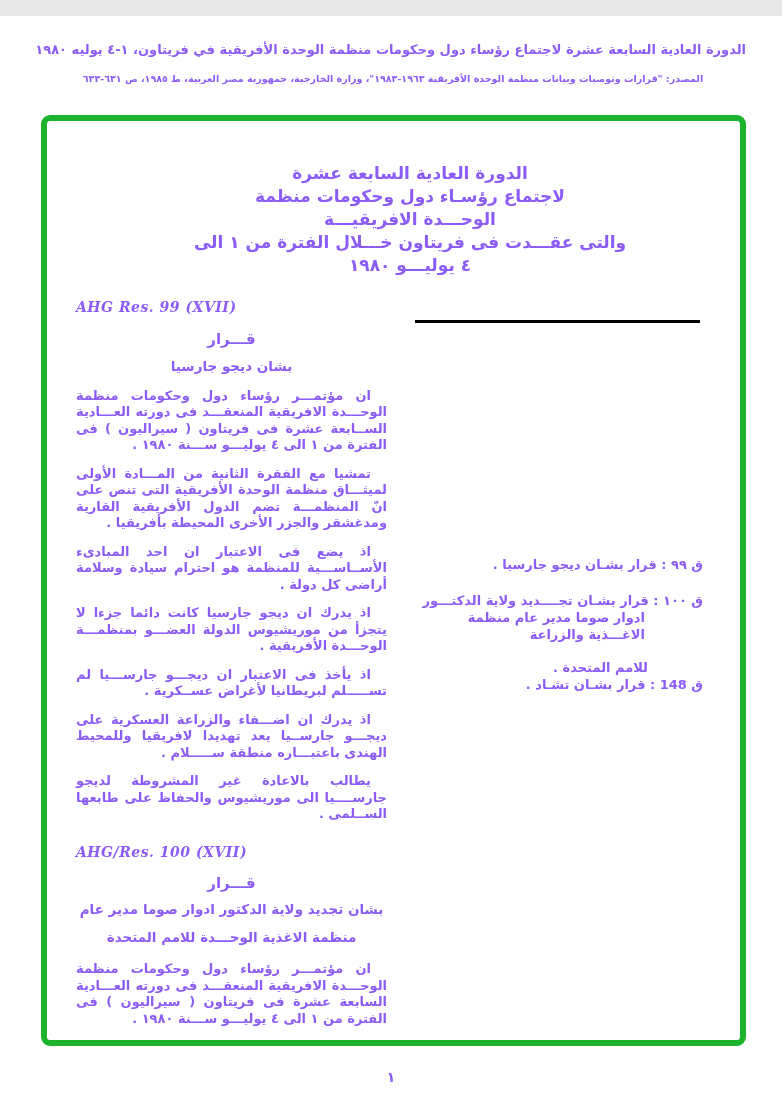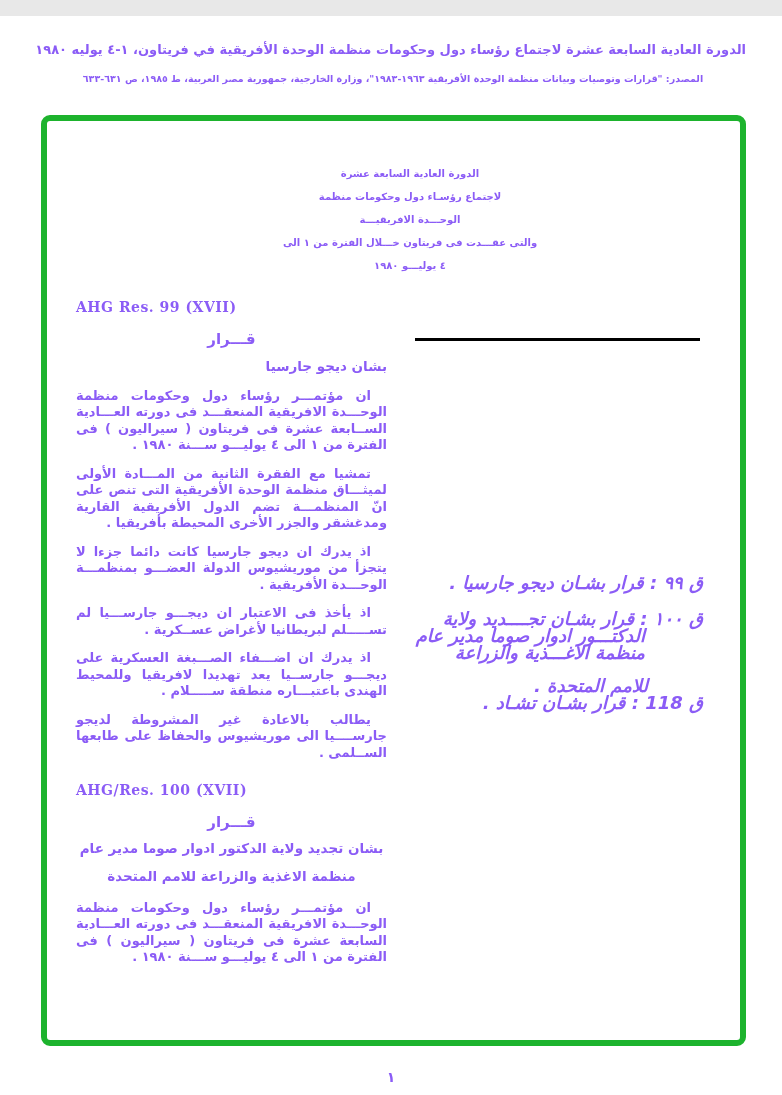--- a/index.html
+++ b/index.html
@@ -27,53 +27,53 @@
   
   .frame{
     position:absolute;left:41px;top:99px;
     width:693px;height:919px;
     border:6px solid #1db32d;border-radius:9px;
   }
   
   .title-block{
     position:absolute;left:150px;top:146px;width:520px;
     direction:rtl;text-align:center;
-    font-size:10px;font-weight:bold;line-height:23px;
+    font-size:17px;font-weight:bold;line-height:23px;
   }
   
   .col-left{
     position:absolute;left:76px;top:283px;width:311px;
     direction:rtl;
     font-size:13px;font-weight:bold;line-height:16.5px;
   }
   .ref{
     direction:ltr;text-align:left;
     font-family:"DejaVu Serif",serif;
-    font-size:14px;font-weight:bold;letter-spacing:.5px;
+    font-size:14px;font-weight:bold;letter-spacing:.5px;font-style:italic;
   }
   .res-heading{
     text-align:center;font-size:15px;margin-top:13px;line-height:20px;
   }
   .res-sub{
-    text-align:right;font-size:13.5px;margin-top:7px;line-height:20px;
+    text-align:center;font-size:13.5px;margin-top:7px;line-height:20px;
   }
   .res-sub2{
     text-align:center;font-size:13.5px;margin-top:4px;line-height:24px;
   }
   .col-left p{
     margin:12px 0 0 0;
     text-align:justify;
     text-indent:16px;
   }
   .ref-2{margin-top:21px;}
   
   .col-right{
-    position:absolute;left:410px;top:322px;width:293px;
+    position:absolute;left:410px;top:304px;width:293px;
     direction:rtl;
-    font-size:18px;font-weight:bold;line-height:17px;font-style:italic;
+    font-size:13px;font-weight:bold;line-height:17px;
   }
   .divider{
     height:3px;background:#000;width:285px;margin:0 3px 0 0;border:0;
   }
   .toc-list{margin-top:233px;}
   .toc-item{
     padding-right:58px;text-indent:-58px;text-align:right;
   }
   .toc-item-2{margin-top:19px;}
   .toc-cont{
@@ -106,37 +106,38 @@
     <div>والتى عقـــدت فى فريتاون خـــلال الفترة من ١ الى</div>
     <div>٤ يوليـــو ١٩٨٠</div>
   </div>
 
   <div class="col-left">
     <div class="ref">AHG Res. 99 (XVII)</div>
     <div class="res-heading">قـــرار</div>
     <div class="res-sub">بشان ديجو جارسيا</div>
     <p>ان مؤتمـــر رؤساء دول وحكومات منظمة الوحـــدة الافريقية المنعقـــد فى دورته العـــادية الســابعة عشرة فى فريتاون ( سيراليون ) فى الفترة من ١ الى ٤ يوليـــو ســـنة ١٩٨٠ .</p>
     <p>تمشيا مع الفقرة الثانية من المـــادة الأولى لميثـــاق منظمة الوحدة الأفريقية التى تنص على انّ المنظمـــة تضم الدول الأفريقية القارية ومدغشقر والجزر الأخرى المحيطة بأفريقيا .</p>
+    <p>اذ يضع فى الاعتبار ان احد المبادىء الأســاســـية للمنظمة هو احترام سيادة وسلامة أراضى كل دولة .</p>
     <p>اذ يدرك ان ديجو جارسيا كانت دائما جزءا لا يتجزأ من موريشيوس الدولة العضـــو بمنظمـــة الوحـــدة الأفريقية .</p>
     <p>اذ يأخذ فى الاعتبار ان ديجـــو جارســـيا لم تســـــلم لبريطانيا لأغراض عســكرية .</p>
-    <p>اذ يدرك ان اضـــفاء الصـــبغة العسكرية على ديجـــو جارســيا يعد تهديدا لافريقيا وللمحيط الهندى باعتبـــاره منطقة ســـــلام .</p>
+    <p>اذ يدرك ان اضـــفاء والزراعة العسكرية على ديجـــو جارســيا يعد تهديدا لافريقيا وللمحيط الهندى باعتبـــاره منطقة ســـــلام .</p>
     <p>يطالب بالاعادة غير المشروطة لديجو جارســــيا الى موريشيوس والحفاظ على طابعها الســلمى .</p>
 
     <div class="ref ref-2">AHG/Res. 100 (XVII)</div>
     <div class="res-heading">قـــرار</div>
     <div class="res-sub2">بشان تجديد ولاية الدكتور ادوار صوما مدير عام</div>
-    <div class="res-sub2">منظمة الاغذية والزراعة للامم المتحدة</div>
+    <div class="res-sub2">منظمة الاغذية الوحـــدة للامم المتحدة</div>
     <p>ان مؤتمـــر رؤساء دول وحكومات منظمة الوحـــدة الافريقية المنعقـــد فى دورته العـــادية السابعة عشرة فى فريتاون ( سيراليون ) فى الفترة من ١ الى ٤ يوليـــو ســـنة ١٩٨٠ .</p>
   </div>
 
   <div class="col-right">
     <div class="divider"></div>
     <div class="toc-list">
       <div class="toc-item">ق ٩٩  : قرار بشـان ديجو جارسيا .</div>
       <div class="toc-item toc-item-2">ق ١٠٠ : قرار بشـان تجــــديد ولاية الدكتـــور ادوار صوما مدير عام منظمة الاغـــذية والزراعة</div>
       <div class="toc-cont">للامم المتحدة .</div>
-      <div class="toc-item toc-item-3">ق 118 : قرار بشـان تشـاد .</div>
+      <div class="toc-item toc-item-3">ق 148 : قرار بشـان تشـاد .</div>
     </div>
   </div>
 
   <div class="page-number">١</div>
 
 </div>
 
 </body></html>

